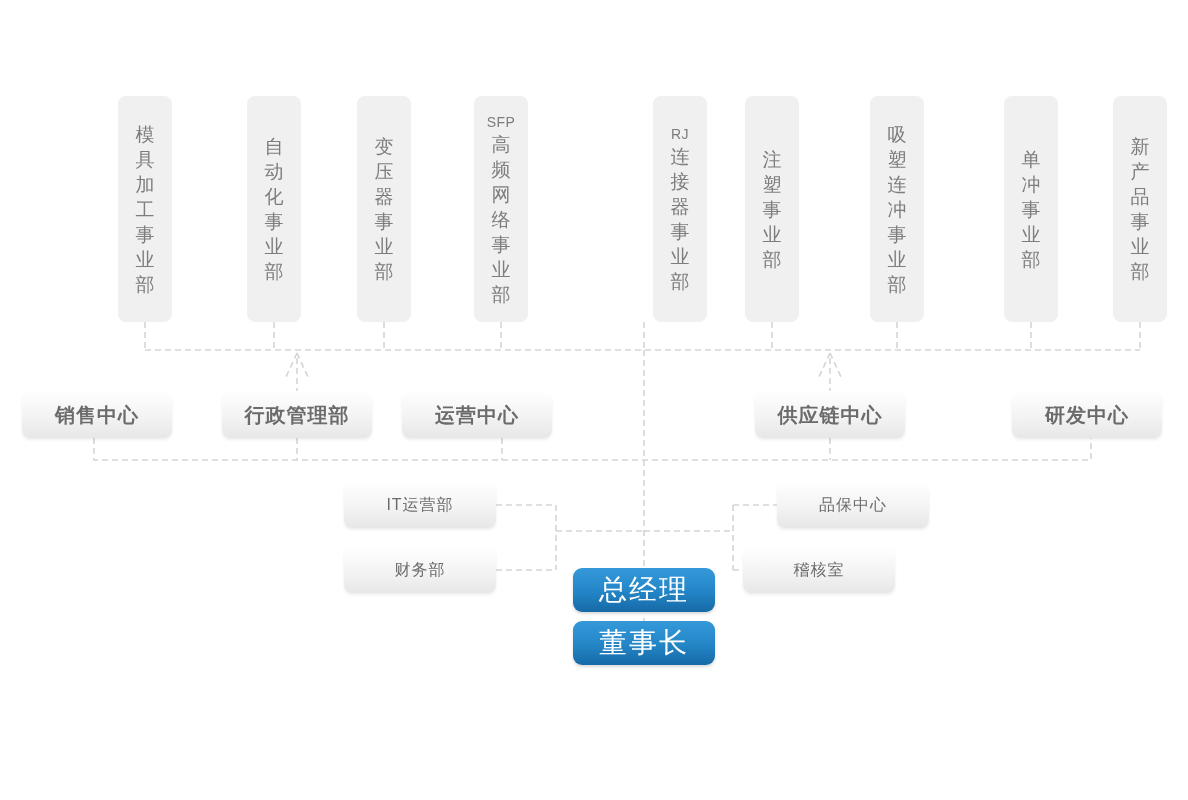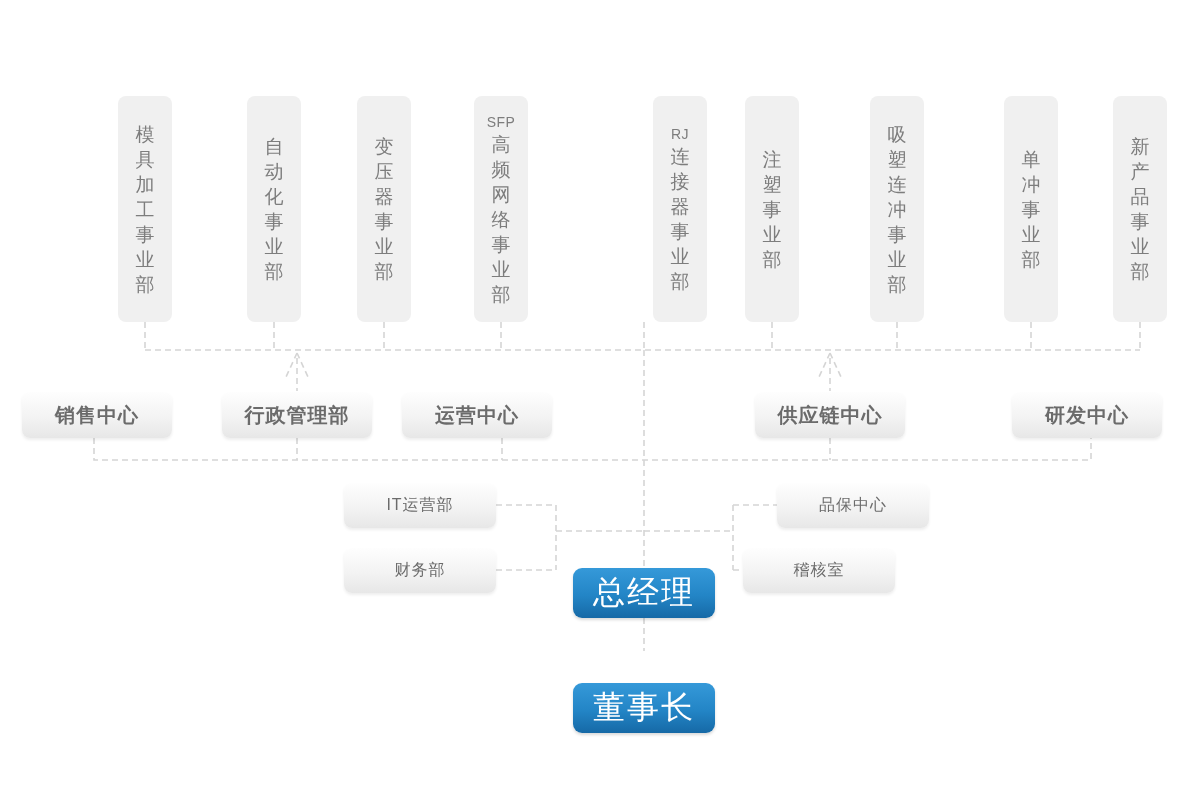--- a/index.html
+++ b/index.html
@@ -24,25 +24,25 @@
     font-size:20px;color:#6b6b6b;letter-spacing:1px;font-weight:bold;
   }
   .dept-box{
     position:absolute;width:152px;height:45px;border-radius:8px;
     background:linear-gradient(180deg,#fefefe 0%,#f3f3f3 55%,#e7e7e7 100%);
     box-shadow:0 2px 3px rgba(0,0,0,.07);
     display:flex;align-items:center;justify-content:center;
     font-size:16px;color:#6b6b6b;letter-spacing:1px;
   }
   .exec-box{
-    position:absolute;left:573px;width:142px;height:50px;border-radius:9px;
+    position:absolute;left:573px;width:142px;height:44px;border-radius:9px;
     background:linear-gradient(180deg,#3599d9 0%,#2385c6 55%,#1669a6 100%);
     box-shadow:0 2px 3px rgba(0,0,0,.15);
     display:flex;align-items:center;justify-content:center;
-    font-size:32px;color:#ffffff;letter-spacing:2px;
+    font-size:28px;color:#ffffff;letter-spacing:2px;
   }
 </style>
 </head>
 <body>
 
 <div id="canvas">
 
   <svg id="connectors" viewBox="0 0 1188 800" xmlns="http://www.w3.org/2000/svg">
 
     <path d="M145 322 V350 M274 322 V350 M384 322 V350 M501 322 V350 M644 322 V350 M772 322 V350 M897 322 V350 M1031 322 V350 M1140 322 V350"></path>
@@ -162,15 +162,15 @@
   <div class="center-box" style="left:402px">运营中心</div>
   <div class="center-box" style="left:1012px">研发中心</div>
   <div class="center-box" style="left:755px">供应链中心</div>
 
   <div class="dept-box" style="left:344px;top:483px">IT运营部</div>
   <div class="dept-box" style="left:344px;top:548px">财务部</div>
   <div class="dept-box" style="left:777px;top:483px">品保中心</div>
   <div class="dept-box" style="left:743px;top:548px">稽核室</div>
 
   <div class="exec-box" style="top:568px">总经理</div>
-  <div class="exec-box" style="top:683px">董事长</div>
+  <div class="exec-box" style="top:621px">董事长</div>
 
 </div>
 
 </body></html>

